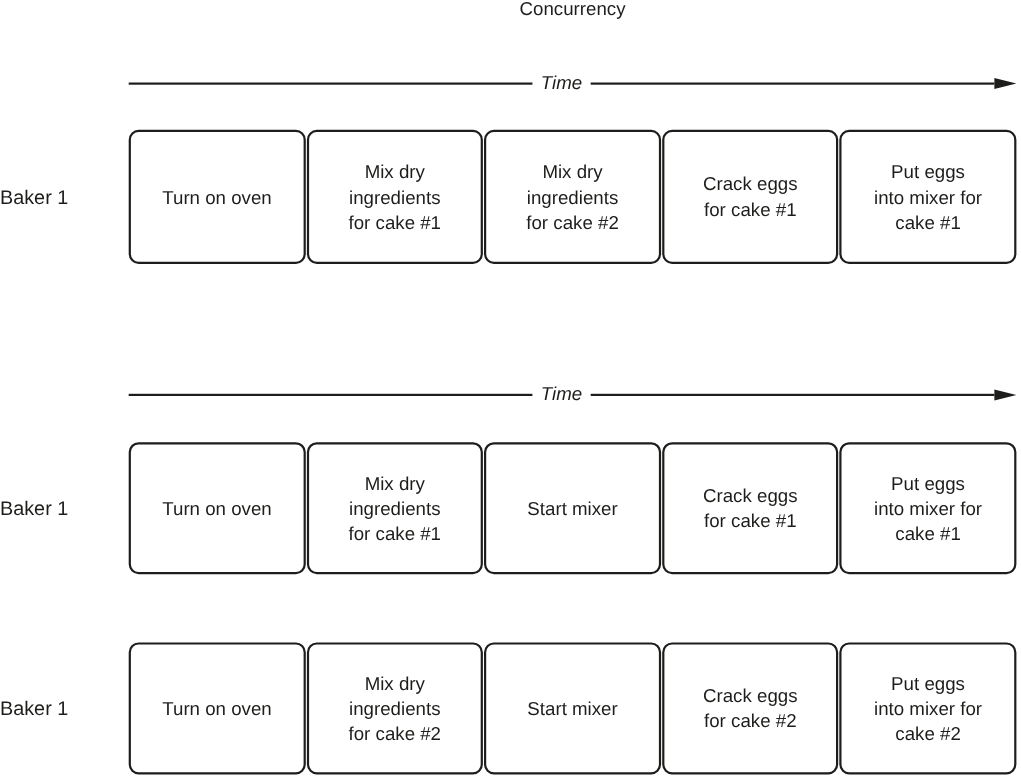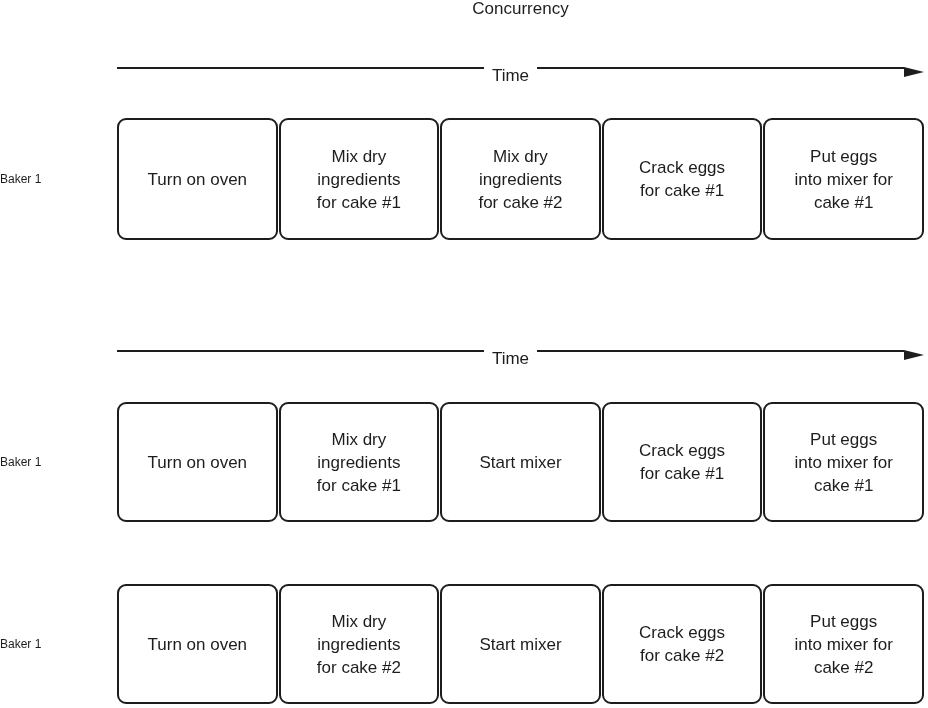--- a/index.html
+++ b/index.html
@@ -27,20 +27,22 @@
     font-size: 17px;
     line-height: 22px;
     color: var(--ink);
   }
   .time-arrow {
     position: absolute;
     left: 117px;
     width: 807px;
     height: 18px;
     display: flex;
+    align-items: center;
+    font-style: italic;
   }
   .arrow-line {
     flex: 1 1 auto;
     height: 2px;
     background: var(--ink);
   }
   .time-label {
     flex: 0 0 auto;
     padding: 0 8px;
     font-size: 17px;
@@ -54,21 +56,21 @@
     border-top: 5px solid transparent;
     border-bottom: 5px solid transparent;
     border-left: 20px solid var(--ink);
   }
   .row-label {
     position: absolute;
     left: 0;
     width: 100px;
     display: flex;
     align-items: center;
-    font-size: 12px;
+    font-size: 18px;
     color: var(--ink);
   }
   .task-row {
     position: absolute;
     left: 117px;
     width: 807px;
     display: flex;
     gap: 1px;
   }
   .task-box {

